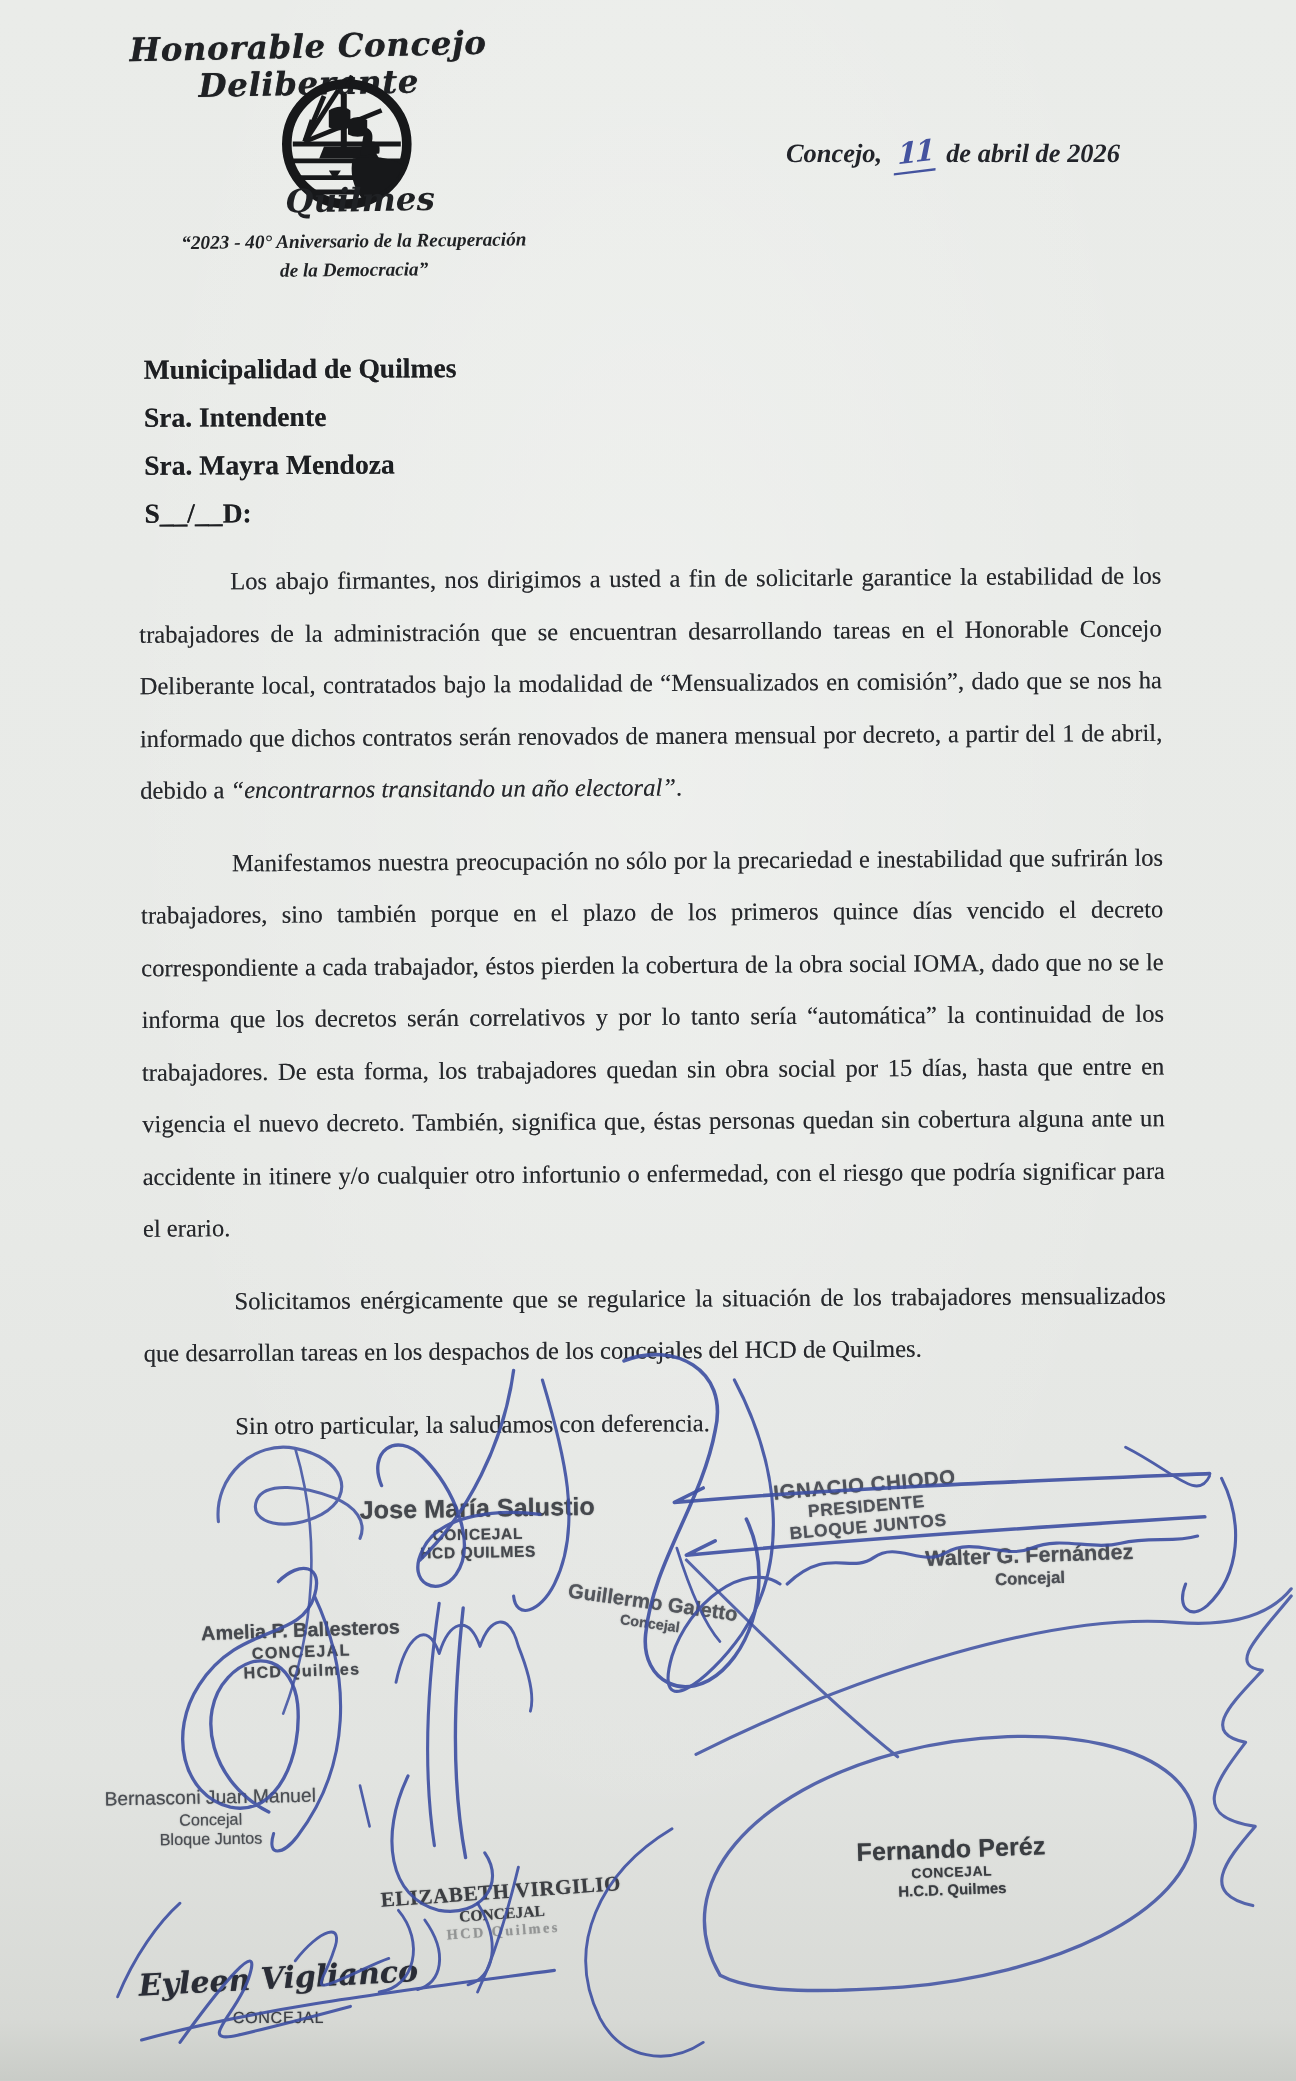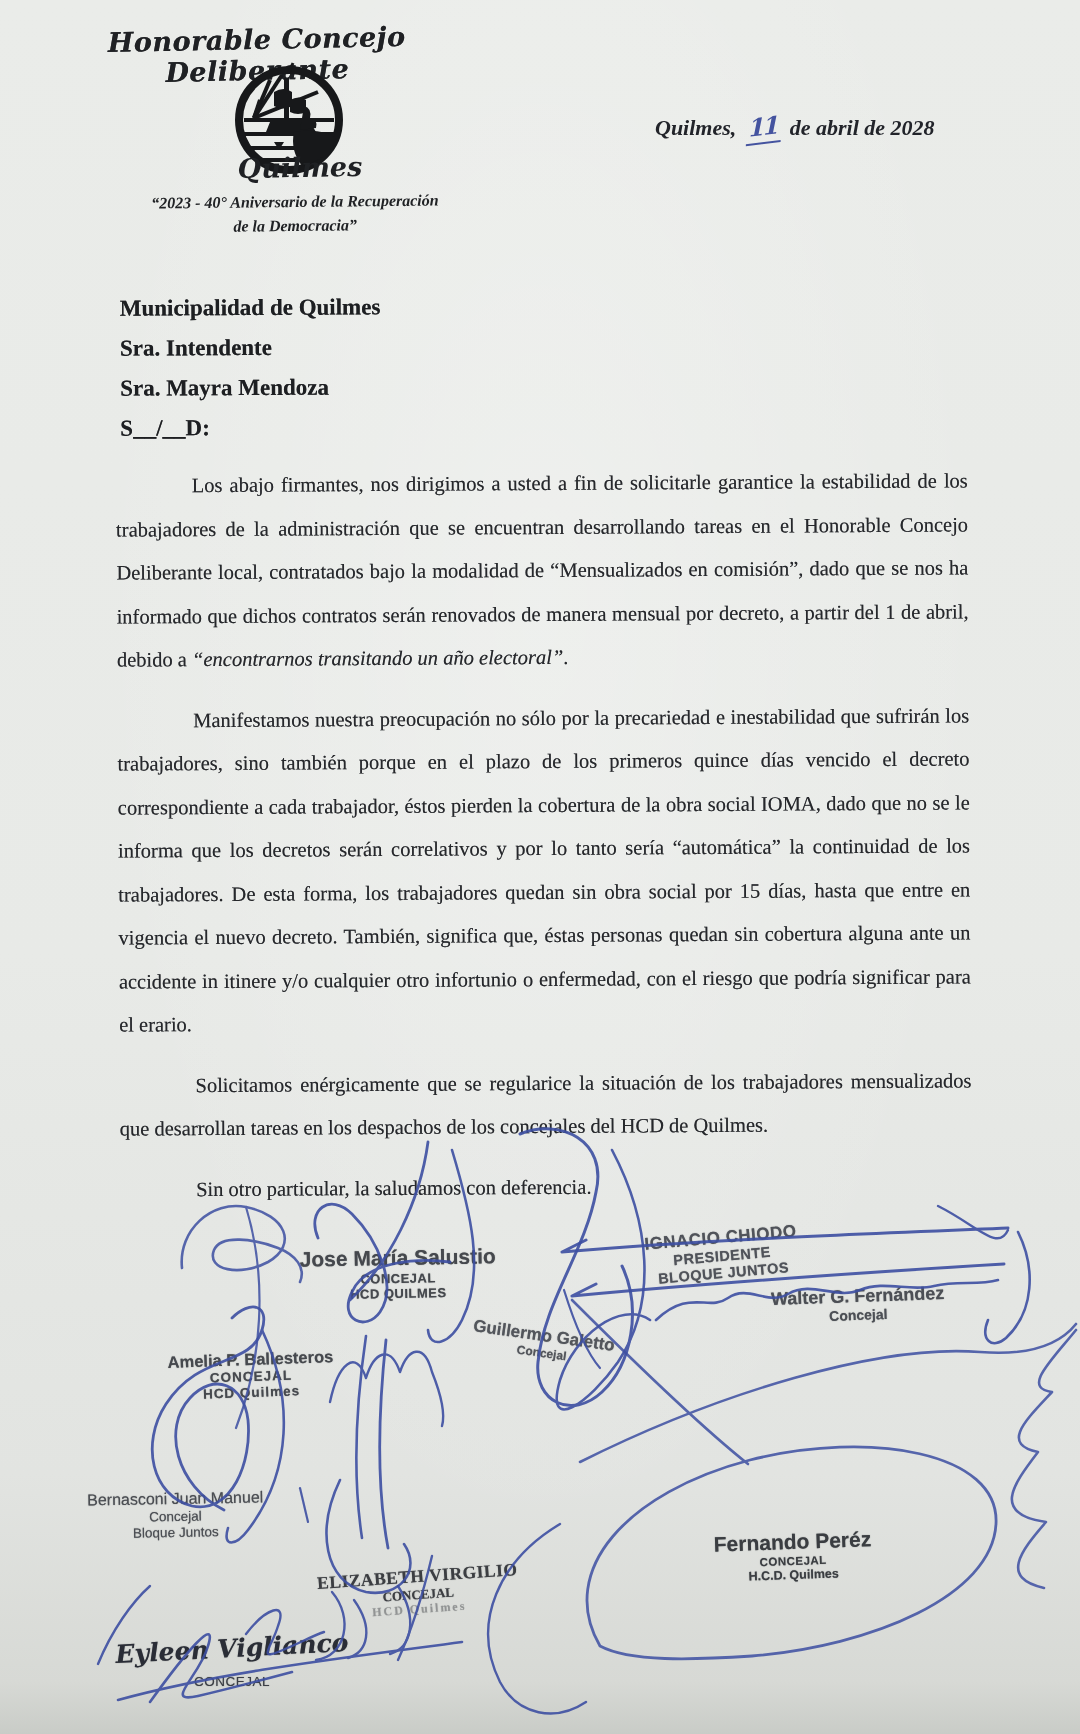--- a/index.html
+++ b/index.html
@@ -134,21 +134,21 @@
     <path d="M44,80 l10,0 -5,8 z" fill="#17181a"></path>
   </svg>
 
   <div class="city-script">Quilmes</div>
 
   <div class="slogan">
     <div>“2023 - 40° Aniversario de la Recuperación</div>
     <div>de la Democracia”</div>
   </div>
 
-  <div class="dateline"><span>Quilmes,</span><span class="hand-day">11</span><span>de abril de 2028</span></div>
+  <div class="dateline"><span>Concejo,</span><span class="hand-day">11</span><span>de abril de 2026</span></div>
 
   <div class="addressee">
     <div>Municipalidad de Quilmes</div>
     <div>Sra. Intendente</div>
     <div>Sra. Mayra Mendoza</div>
     <div>S__/__D:</div>
   </div>
 
   <div class="letter-body">
       <p><span>Los abajo firmantes, nos dirigimos a usted a fin de solicitarle garantice la estabilidad de los trabajadores de la administración que se encuentran desarrollando tareas en el Honorable Concejo Deliberante local, contratados bajo la modalidad de “Mensualizados en comisión”, dado que se nos ha informado que dichos contratos serán renovados de manera mensual por decreto, a partir del 1 de abril, debido a </span><span class="it">“encontrarnos transitando un año electoral”</span><span>.</span></p>

